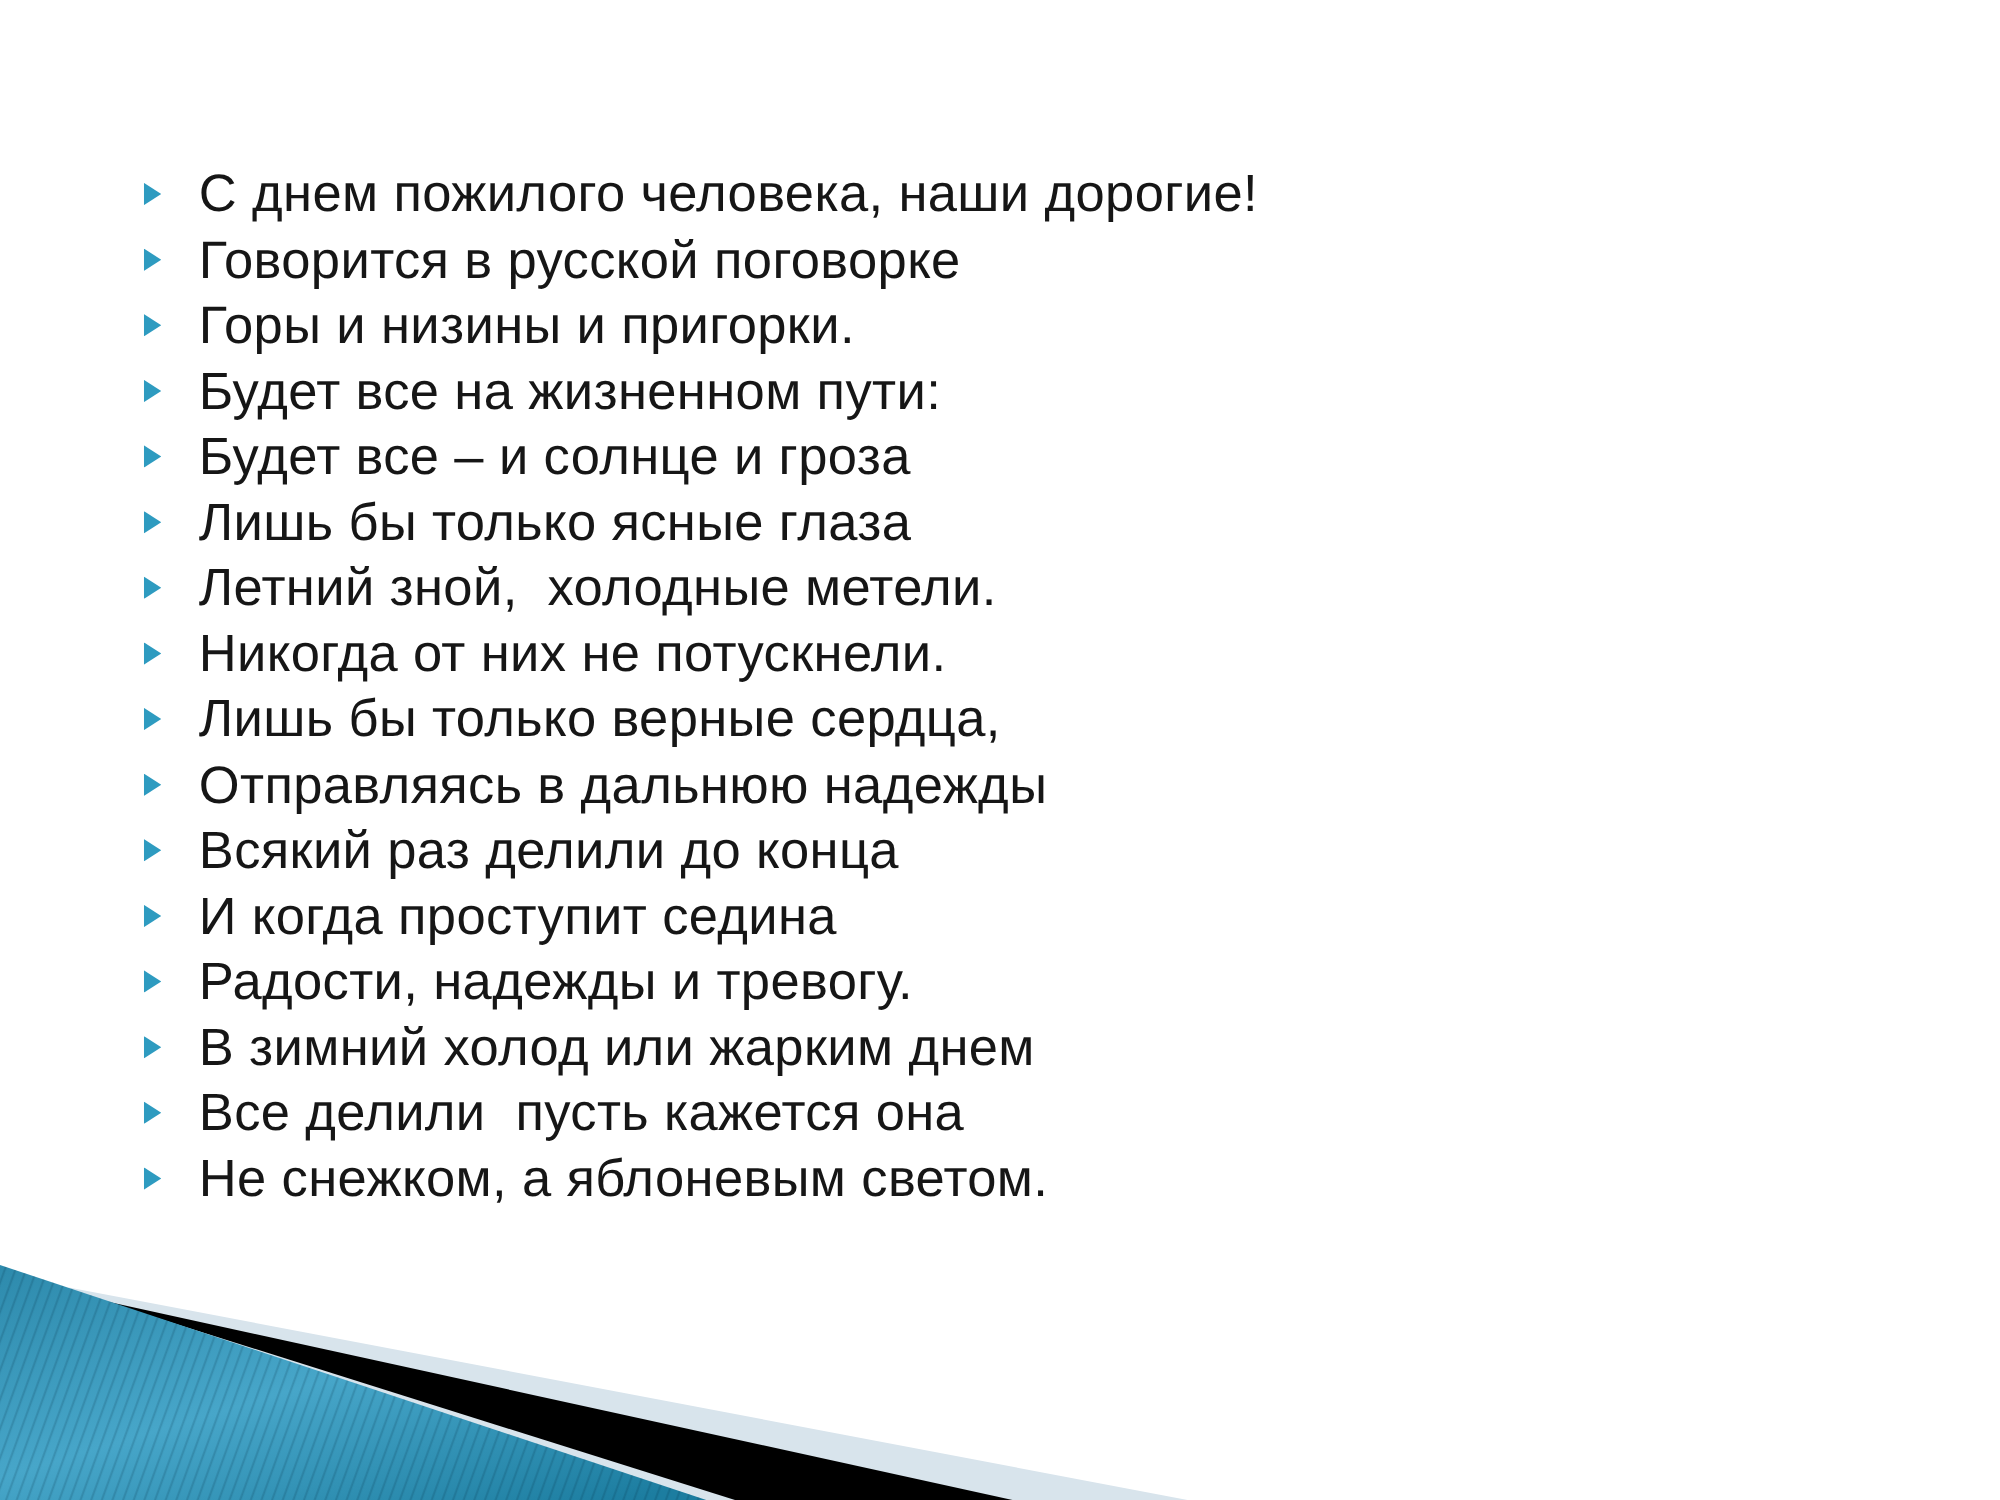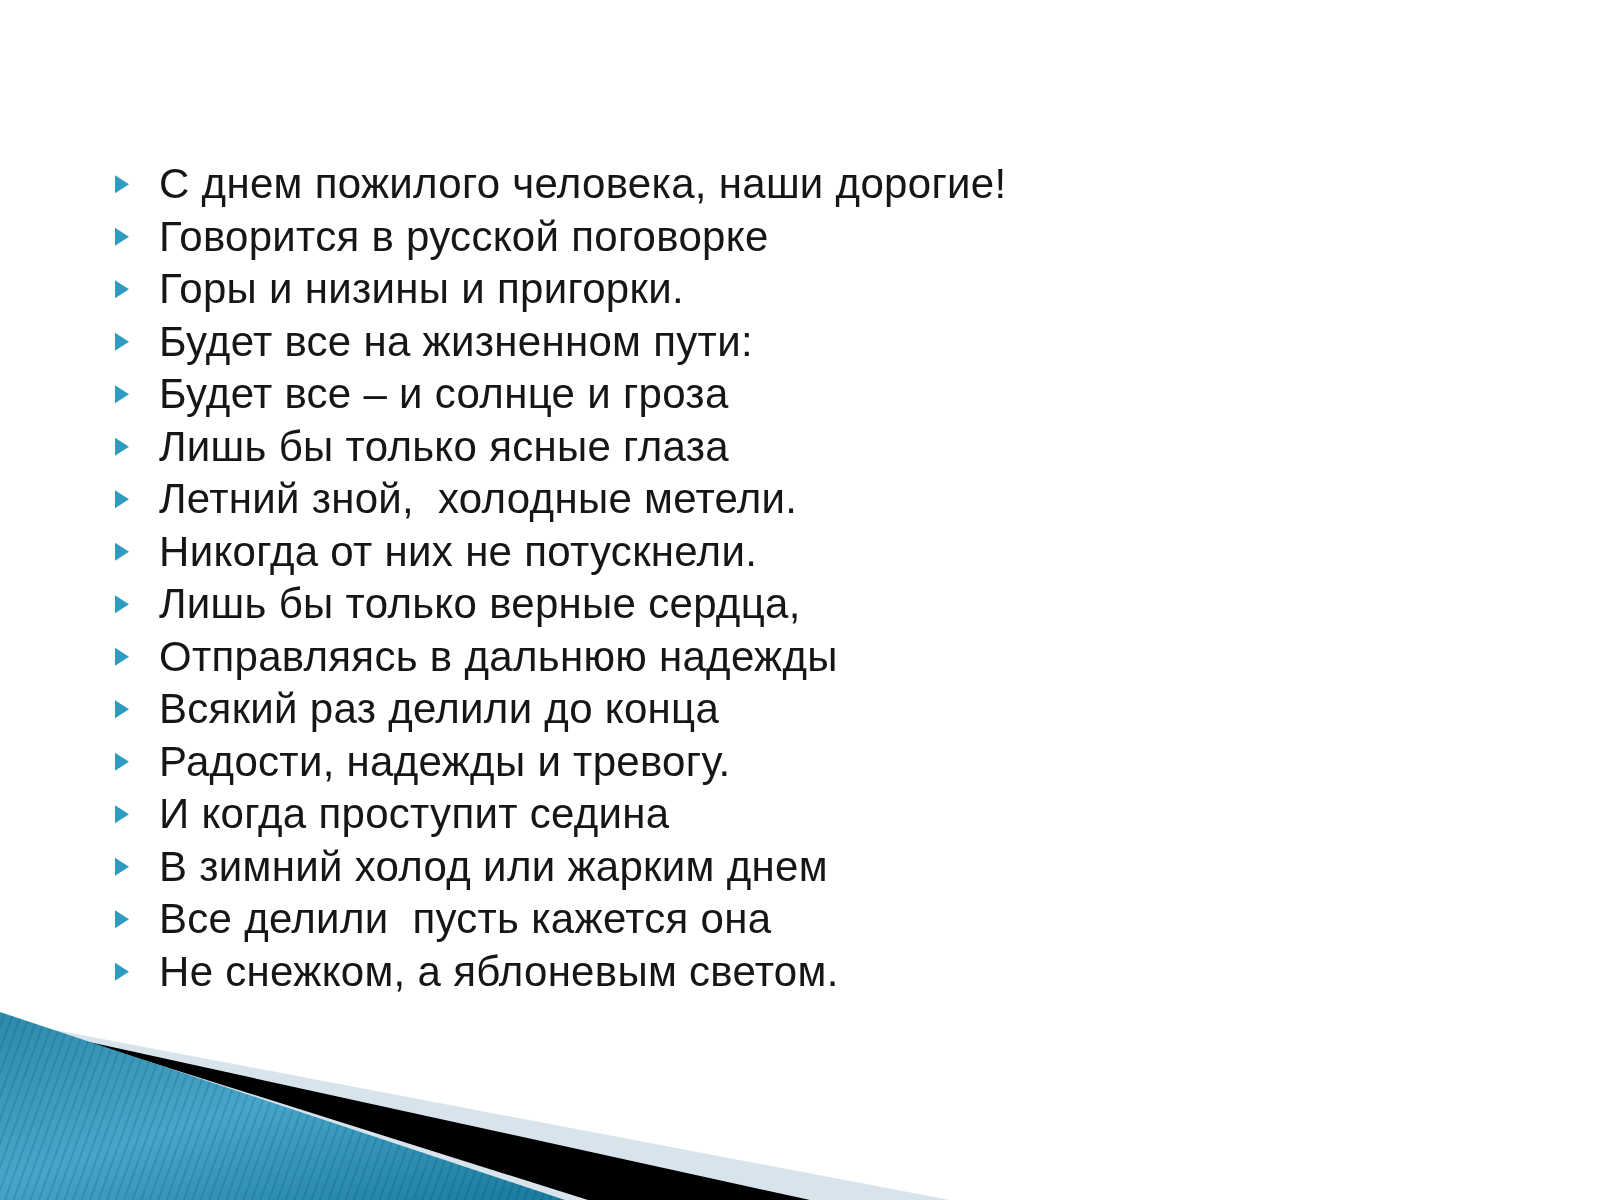--- a/index.html
+++ b/index.html
@@ -14,21 +14,21 @@
     background: var(--bg, #ffffff);
     font-family: "Liberation Sans", sans-serif;
   }
   .slide {
     position: absolute;
     inset: 0;
   }
   .poem {
     position: absolute;
     left: 115px;
-    top: 158px;
+    top: 129px;
     right: 40px;
   }
   .line {
     display: flex;
     align-items: center;
     height: 52.5px;
   }
   .bullet {
     width: 14px;
     height: 18px;
@@ -109,26 +109,26 @@
     <span class="line-text">Отправляясь в дальнюю надежды</span>
   </div>
 
   <div class="line">
     <span class="bullet"></span>
     <span class="line-text">Всякий раз делили до конца</span>
   </div>
 
   <div class="line">
     <span class="bullet"></span>
-    <span class="line-text">Радости, надежды и тревогу.</span>
+    <span class="line-text">И когда проступит седина</span>
   </div>
 
   <div class="line">
     <span class="bullet"></span>
-    <span class="line-text">И когда проступит седина</span>
+    <span class="line-text">Радости, надежды и тревогу.</span>
   </div>
 
   <div class="line">
     <span class="bullet"></span>
     <span class="line-text">В зимний холод или жарким днем</span>
   </div>
 
   <div class="line">
     <span class="bullet"></span>
     <span class="line-text">Все делили  пусть кажется она</span>

